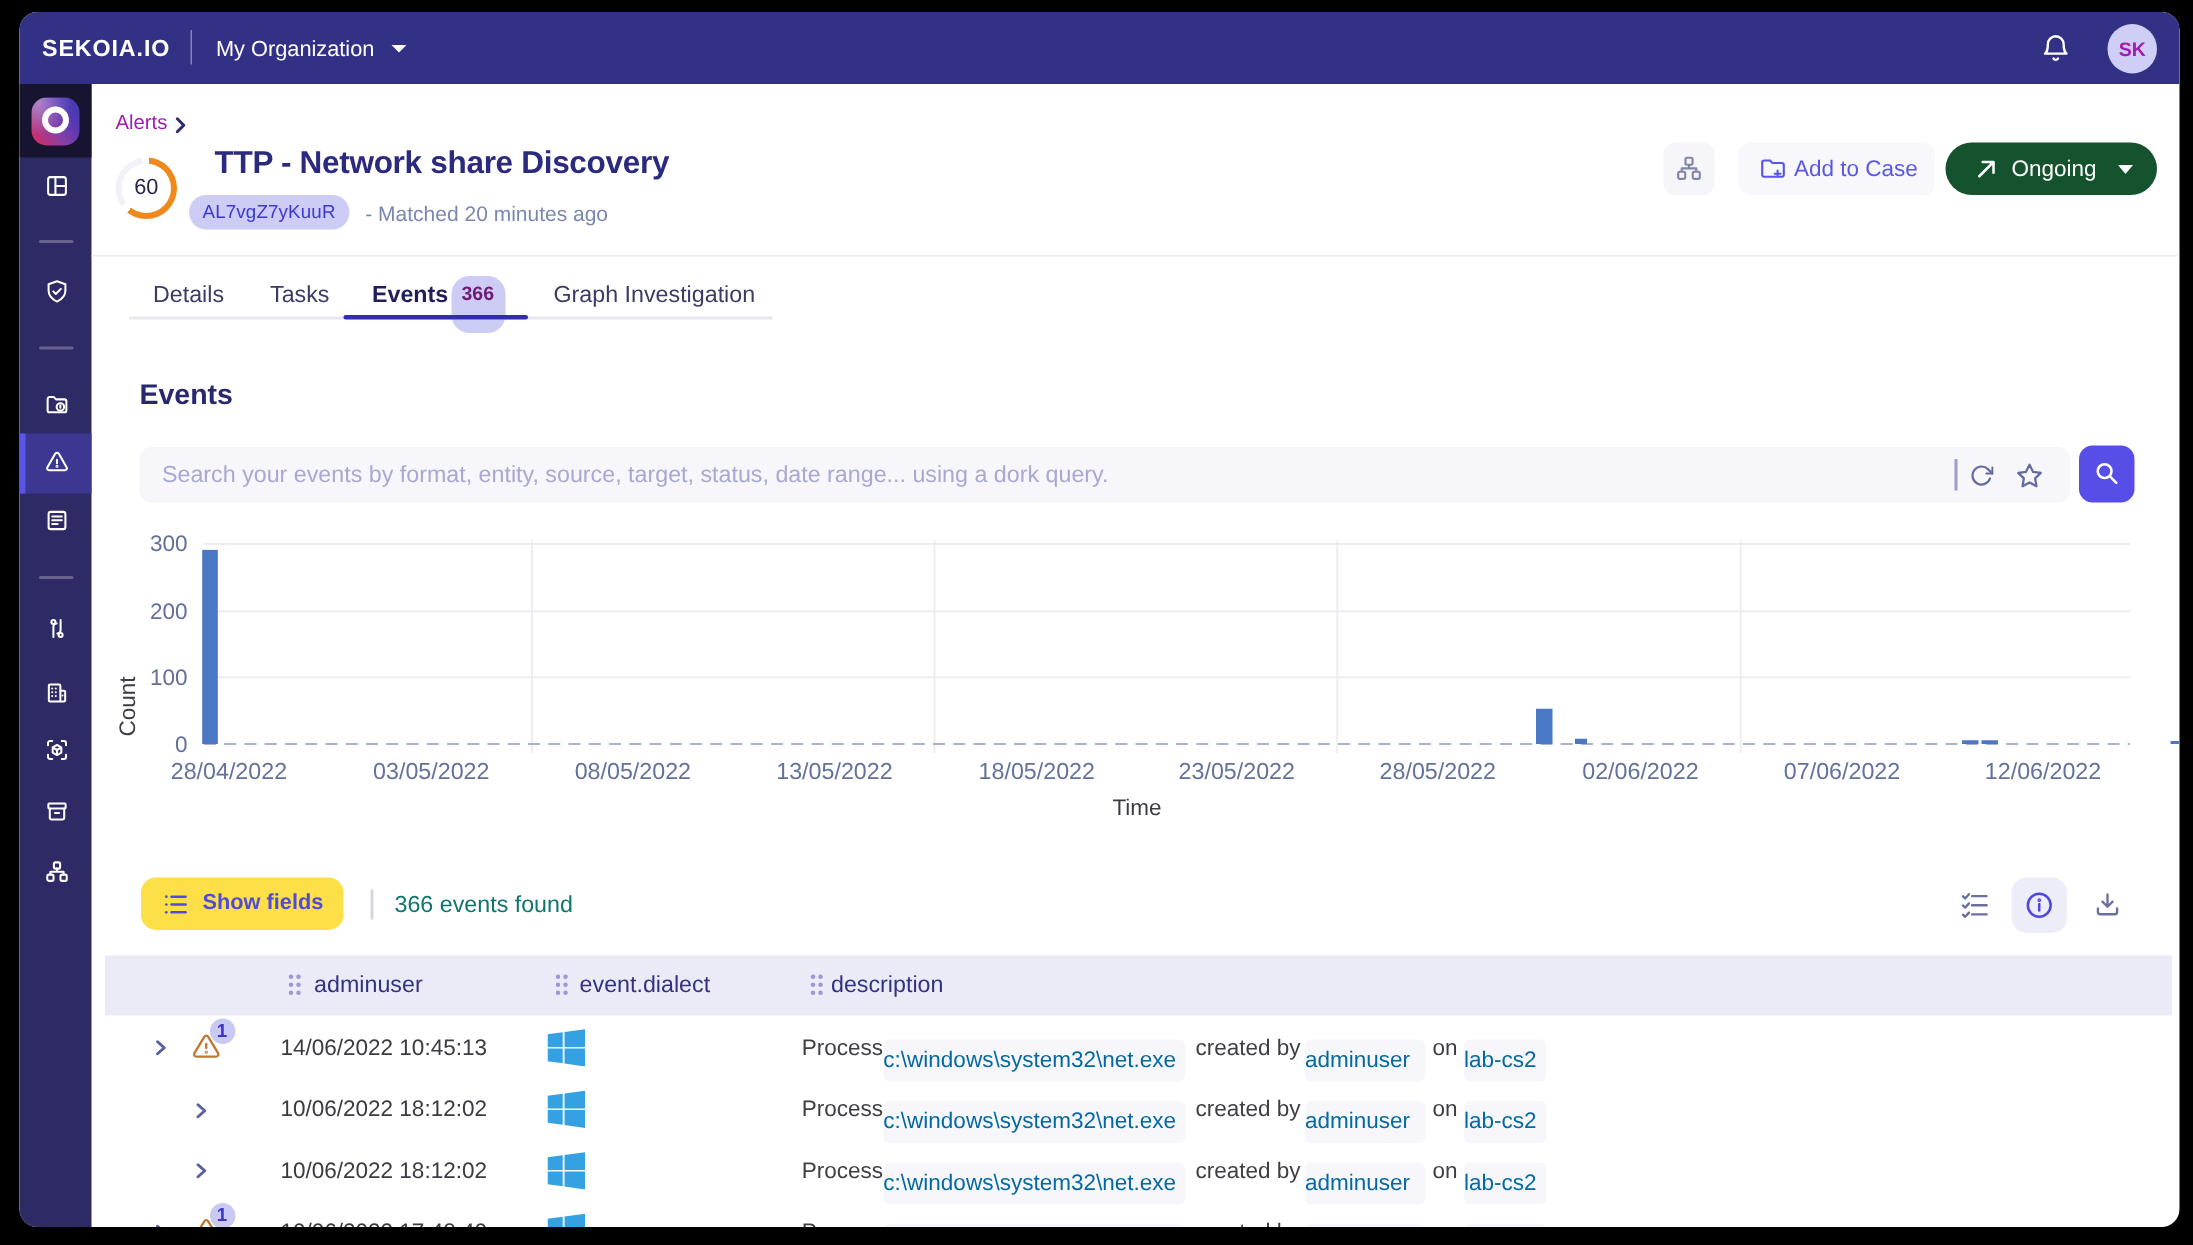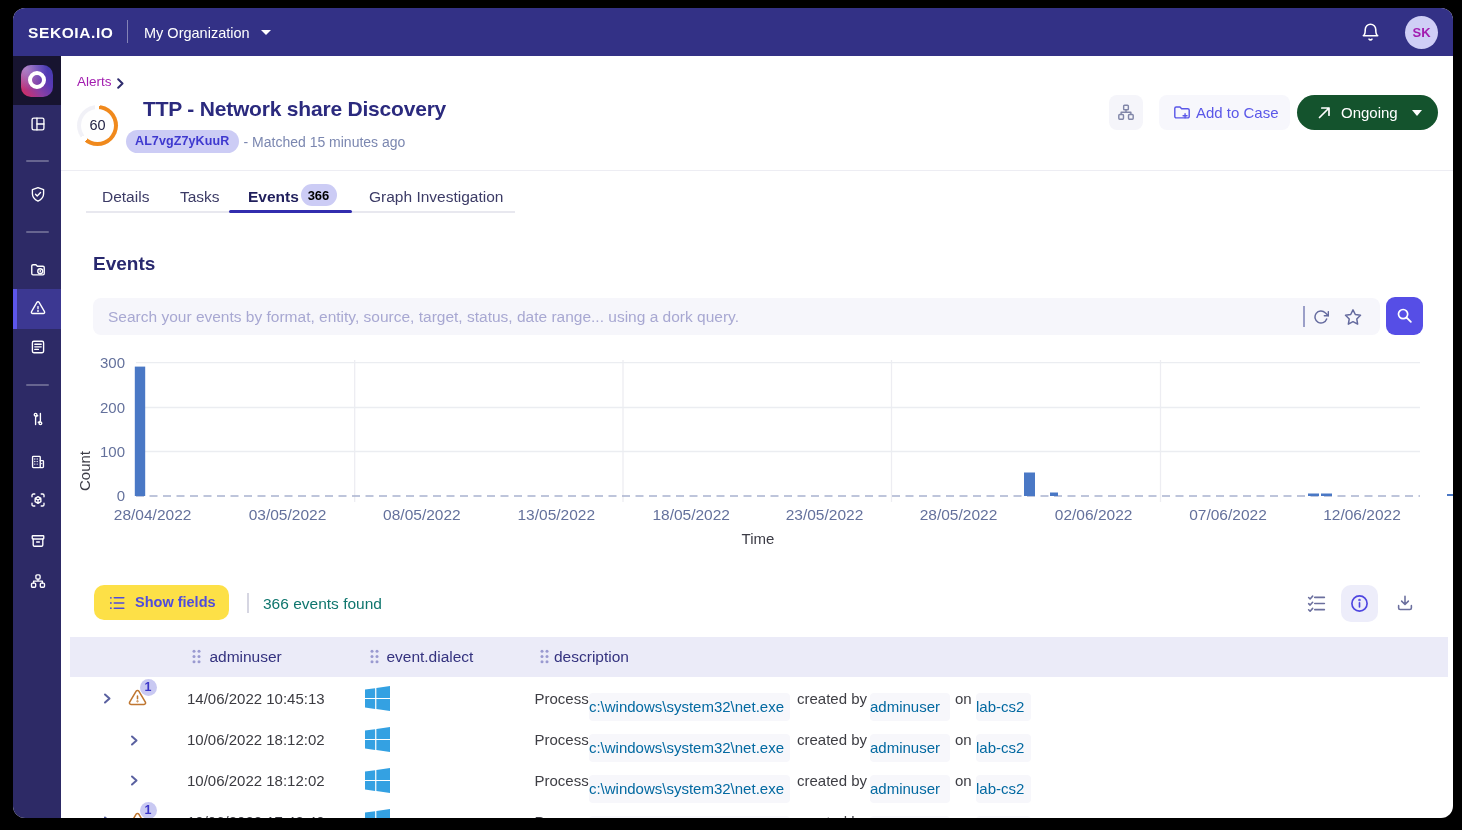--- a/index.html
+++ b/index.html
@@ -31,35 +31,35 @@
 .sbdiv { position:absolute; left:13px; width:23px; height:2px; background:rgba(255,255,255,.28); border-radius:2px; }
 .sbic { position:absolute; left:16.5px; width:16px; height:16px; }
 
 #crumb { position:absolute; left:64px; top:66px; font-size:13.5px; color:#a21caf; }
 #score { position:absolute; left:64px; top:97px; width:41px; height:41px; border-radius:50%;
   background:conic-gradient(#fff 0 6deg, #f0891c 6deg 218deg, #fff 218deg 234deg, #f1f1f7 234deg 352deg, #fff 352deg 360deg); }
 #score .inner { position:absolute; left:4px; top:4px; width:33px; height:33px; border-radius:50%;
   background:#fefefe; color:#252547; font-size:14.5px; font-weight:500; text-align:center; line-height:33px; }
 #title { position:absolute; left:130px; top:89px; font-size:21px; font-weight:bold; color:#2b2a7e; letter-spacing:-0.2px; }
 #pill { position:absolute; left:112.5px; top:122.3px; height:22.5px; padding:0 9.5px; border-radius:12px;
-  background:#ccccf5; color:#3e38cf; font-size:12.5px; font-weight:bold; line-height:23px; letter-spacing:.1px; }
+  background:#ccccf5; color:#3e38cf; font-size:12.5px; font-weight:normal; line-height:23px; letter-spacing:.1px; }
 #matched { position:absolute; left:230.5px; top:126px; font-size:14px; color:#7b87b0; }
 .hbtn { position:absolute; top:87px; height:35px; border-radius:8px; background:#f5f5fa; }
 #btn-site { left:1096px; width:34px; }
 #btn-case { left:1146px; width:131px; background:#f7f7fc; color:#5a57e8; font-size:15px;
   font-weight:500; line-height:35px; text-align:left; padding-left:37px; }
 #btn-ongoing { position:absolute; left:1284px; top:87px; width:141px; height:35px; border-radius:18px;
   background:#14532d; color:#fff; font-size:15px; line-height:35px; }
 #hline { position:absolute; left:48px; top:162px; width:1392px; height:1px; background:#ededf3; }
 
 .tab { position:absolute; top:180px; font-size:15.5px; color:#3c3b66; }
 #tabline { position:absolute; left:73px; top:203px; width:429px; height:1.5px; background:#e8e8ef; }
 #tabul { position:absolute; left:215.5px; top:201.8px; width:123.5px; height:2.8px; background:#322dae; border-radius:2px; }
-#tabbadge { position:absolute; left:287.5px; top:176px; width:36px; height:22px; border-radius:12px;
-  background:#ccccf5; color:#000000; font-size:13px; font-weight:bold; text-align:center; line-height:23px; }
+#tabbadge { position:absolute; left:287.5px; top:176px; width:36px; height:38px; border-radius:12px;
+  background:#ccccf5; color:#701a75; font-size:13px; font-weight:bold; text-align:center; line-height:23px; }
 
 #evh { position:absolute; left:80px; top:245px; font-size:19px; font-weight:bold; color:#28286e; }
 #search { position:absolute; left:80px; top:290px; width:1287px; height:37px; border-radius:8px; background:#f6f6fb; }
 #search .ph { position:absolute; left:15px; top:10px; font-size:15.5px; color:#a8a8d2; }
 #search .dv { position:absolute; left:1210px; top:8px; width:1.5px; height:21px; background:#9b9fc8; }
 #searchbtn { position:absolute; left:1373px; top:289px; width:37px; height:38px; border-radius:9px; background:#564ee6; }
 
 #sf { position:absolute; left:81px; top:577px; width:135px; height:35px; border-radius:10px; background:#fde047;
   color:#4f4cdd; font-size:14.5px; font-weight:bold; line-height:35px; padding-left:41px; }
 #sfdv { position:absolute; left:234px; top:585px; width:1.5px; height:20px; background:#d6d6e2; }
@@ -169,21 +169,21 @@
   <div id="crumb">Alerts
     <svg style="position:absolute;left:40px;top:3.5px" width="7" height="11" viewBox="0 0 7 11" fill="none" stroke="#2f2d6e" stroke-width="2" stroke-linecap="round" stroke-linejoin="round">
         <path d="M1.2 1.2 L5.5 5.5 L1.2 9.8"></path>
       </svg>
   </div>
   <div id="score">
       <div class="inner">60</div>
     </div>
   <div id="title">TTP - Network share Discovery</div>
   <div id="pill">AL7vgZ7yKuuR</div>
-  <div id="matched">- Matched 15 minutes ago</div>
+  <div id="matched">- Matched 20 minutes ago</div>
   <div class="hbtn" id="btn-site">
     <svg style="position:absolute;left:8px;top:8px" width="18" height="18" viewBox="0 0 20 20" fill="none" stroke="#8186a8" stroke-width="1.6" stroke-linejoin="round">
       <rect x="7.4" y="2.4" width="5.2" height="5.2" rx="1"></rect>
       <rect x="2" y="12.8" width="5.2" height="5.2" rx="1"></rect>
       <rect x="12.8" y="12.8" width="5.2" height="5.2" rx="1"></rect>
       <path d="M10 7.6 v2.7 M4.6 12.8 v-2.5 h10.8 v2.5"></path>
     </svg>
   </div>
   <div class="hbtn" id="btn-case">
     <svg style="position:absolute;left:14px;top:9px" width="18" height="18" viewBox="0 0 20 20" fill="none" stroke="#5a57e8" stroke-width="1.6" stroke-linecap="round" stroke-linejoin="round">

